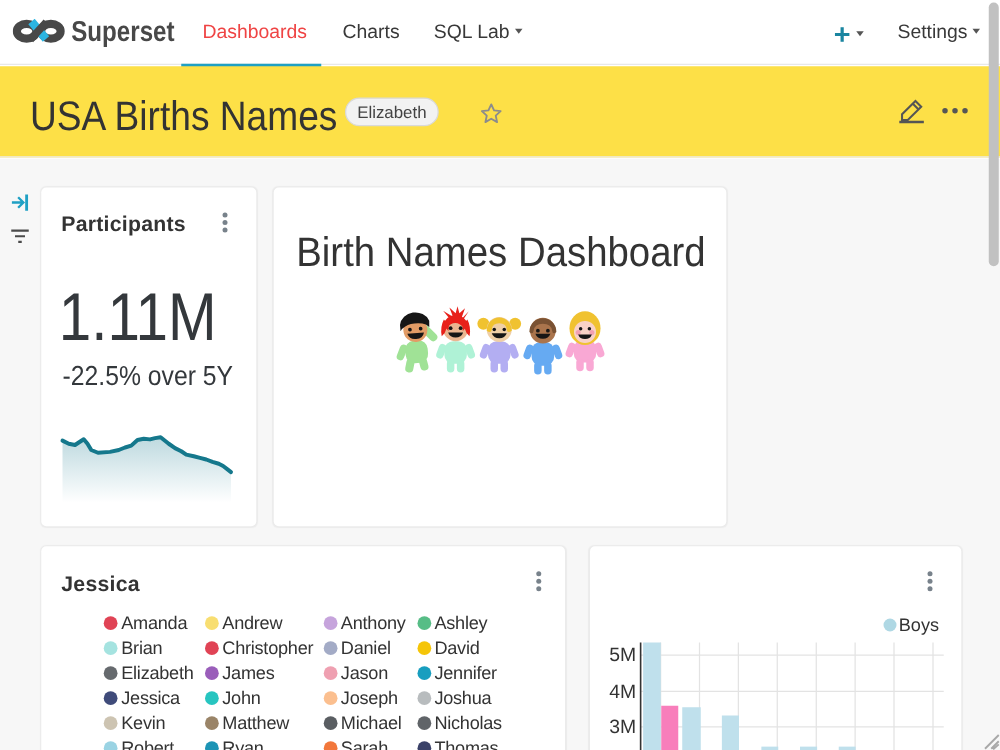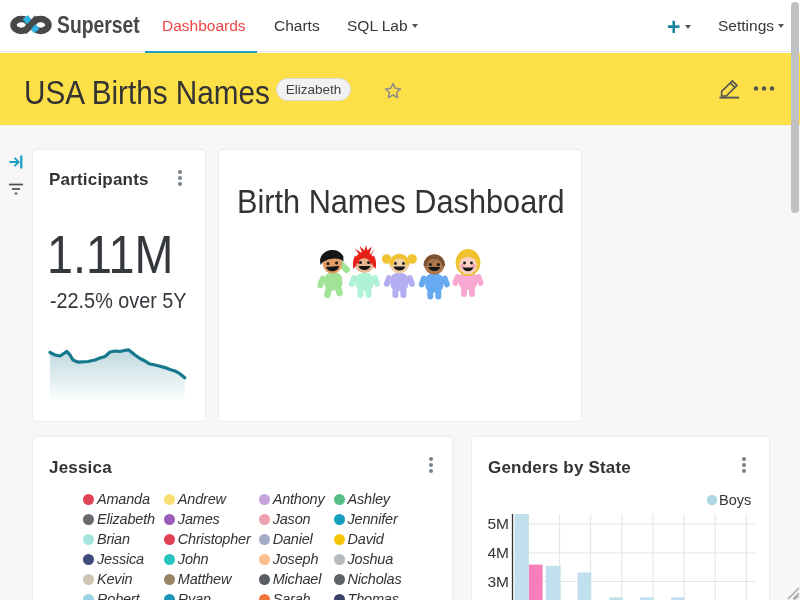--- a/index.html
+++ b/index.html
@@ -19,21 +19,21 @@
 .title { position:absolute; left:24px; top:19px; font-size:33px; font-weight:500; color:#333; line-height:1.25;
   transform:scaleX(0.9); transform-origin:left top; white-space:nowrap; }
 .pill { position:absolute; left:276px; top:25px; width:75px; height:23px; background:#f2f2f2;
   border:1px solid #d9d9d9; border-radius:11.5px; font-size:13.5px; color:#424242; text-align:center; line-height:21px; }
 .main { position:absolute; left:0; top:127px; width:800px; height:473px; background:#f7f7f7; }
 .card { position:absolute; background:#fff; border-radius:4px; box-shadow:0 0 1px 1px rgba(0,0,0,0.05); }
 .ctitle { font-size:17px; font-weight:600; color:#333; letter-spacing:0.2px; }
 .kebab { position:absolute; color:#8e979e; }
 .kebab i { display:block; width:4px; height:4px; border-radius:50%; background:#78828b; margin:2.1px auto; }
 .legend { position:absolute; left:50px; top:52px; font-size:14.5px; color:#333; letter-spacing:-0.2px; }
-.lrow { height:20px; line-height:20px; white-space:nowrap;font-style:italic; }
+.lrow { height:20px; line-height:20px; white-space:nowrap; }
 .lcell { display:inline-block; vertical-align:top; }
 .dot { display:inline-block; width:11px; height:11px; border-radius:50%; margin-right:3px; vertical-align:-1px; }
 </style>
 </head>
 <body>
 
 <div class="nav">
   <svg class="logo" width="44" height="20" viewBox="0 0 44 20">
     <defs>
         <clipPath id="lc">
@@ -202,32 +202,32 @@
         <i></i>
       </div>
     <div class="legend">
       <div class="lrow">
         <span class="lcell" style="width:77px;"><span class="dot" style="background:#e04355;"></span>Amanda</span>
         <span class="lcell" style="width:91px;"><span class="dot" style="background:#f8de71;"></span>Andrew</span>
         <span class="lcell" style="width:71px;"><span class="dot" style="background:#c6a4dc;"></span>Anthony</span>
         <span class="lcell"><span class="dot" style="background:#57bd86;"></span>Ashley</span>
       </div>
       <div class="lrow">
+        <span class="lcell" style="width:77px;"><span class="dot" style="background:#a5e3e0;"></span>Brian</span>
+        <span class="lcell" style="width:91px;"><span class="dot" style="background:#e04355;"></span>Christopher</span>
+        <span class="lcell" style="width:71px;"><span class="dot" style="background:#a3abc6;"></span>Daniel</span>
+        <span class="lcell"><span class="dot" style="background:#f5c508;"></span>David</span>
+      </div>
+      <div class="lrow">
         <span class="lcell" style="width:77px;"><span class="dot" style="background:#666a6e;"></span>Elizabeth</span>
         <span class="lcell" style="width:91px;"><span class="dot" style="background:#9a5eba;"></span>James</span>
         <span class="lcell" style="width:71px;"><span class="dot" style="background:#efa0b1;"></span>Jason</span>
         <span class="lcell"><span class="dot" style="background:#189ebf;"></span>Jennifer</span>
       </div>
       <div class="lrow">
-        <span class="lcell" style="width:77px;"><span class="dot" style="background:#a5e3e0;"></span>Brian</span>
-        <span class="lcell" style="width:91px;"><span class="dot" style="background:#e04355;"></span>Christopher</span>
-        <span class="lcell" style="width:71px;"><span class="dot" style="background:#a3abc6;"></span>Daniel</span>
-        <span class="lcell"><span class="dot" style="background:#f5c508;"></span>David</span>
-      </div>
-      <div class="lrow">
         <span class="lcell" style="width:77px;"><span class="dot" style="background:#3f4b7a;"></span>Jessica</span>
         <span class="lcell" style="width:91px;"><span class="dot" style="background:#27c5c0;"></span>John</span>
         <span class="lcell" style="width:71px;"><span class="dot" style="background:#fbbf8f;"></span>Joseph</span>
         <span class="lcell"><span class="dot" style="background:#b8bcbe;"></span>Joshua</span>
       </div>
       <div class="lrow">
         <span class="lcell" style="width:77px;"><span class="dot" style="background:#cdc4b2;"></span>Kevin</span>
         <span class="lcell" style="width:91px;"><span class="dot" style="background:#9a8468;"></span>Matthew</span>
         <span class="lcell" style="width:71px;"><span class="dot" style="background:#5a5e62;"></span>Michael</span>
         <span class="lcell"><span class="dot" style="background:#606468;"></span>Nicholas</span>
@@ -235,21 +235,20 @@
       <div class="lrow">
         <span class="lcell" style="width:77px;"><span class="dot" style="background:#9ad3e3;"></span>Robert</span>
         <span class="lcell" style="width:91px;"><span class="dot" style="background:#1c94b5;"></span>Ryan</span>
         <span class="lcell" style="width:71px;"><span class="dot" style="background:#f2773b;"></span>Sarah</span>
         <span class="lcell"><span class="dot" style="background:#3a4168;"></span>Thomas</span>
       </div>
     </div>
   </div>
 
   <div class="card" style="left:472px; top:310px; width:297px; height:290px;">
-    <div class="ctitle" style="position:absolute;left:16px;top:21px;">Genders by State</div>
     <div class="kebab" style="left:270px;top:18px;">
         <i></i>
         <i></i>
         <i></i>
       </div>
     <svg style="position:absolute;left:0;top:46px;" width="297" height="244" viewBox="0 0 297 244">
       <circle cx="240" cy="17" r="5.2" fill="#afd8e4"></circle>
       <text x="247" y="22" font-size="14.5" fill="#333">Boys</text>
 
       <g stroke="#e3e3e3" stroke-width="1">

